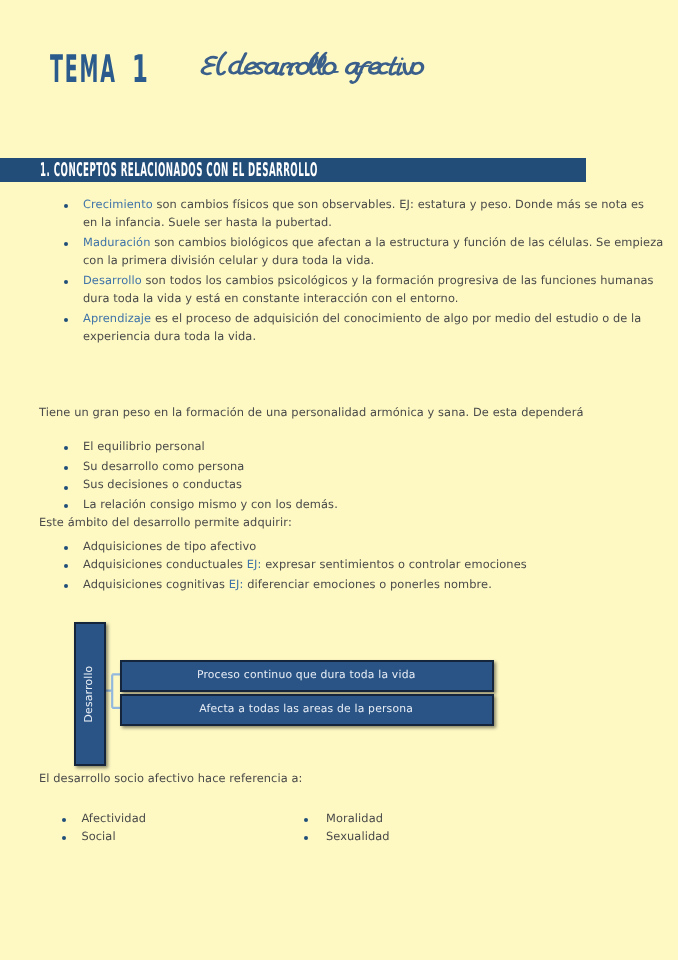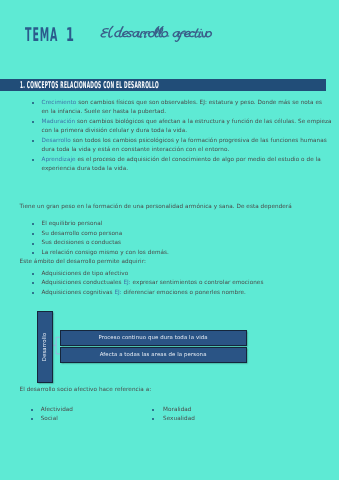--- a/index.html
+++ b/index.html
@@ -1,30 +1,30 @@
 <!DOCTYPE html>
 <html><head>
 <meta charset="utf-8">
 <style>
   html,body{margin:0;padding:0;}
   body{width:339px;height:480px;background:#ffffff;font-family:"Liberation Sans",sans-serif;overflow:hidden;-webkit-font-smoothing:antialiased;text-rendering:geometricPrecision;}
-  .page{position:relative;width:339px;height:480px;background:#5eead4;}
+  .page{position:relative;width:339px;height:480px;background:#fef9c3;}
 
   
   .hdr{position:absolute;left:0;top:0;width:339px;height:76px;}
   .tema{position:absolute;left:24.5px;top:28px;font-family:"DejaVu Sans",sans-serif;
         font-weight:700;font-size:19px;color:#2b5b8c;line-height:15px;
         transform:scaleX(0.50);transform-origin:left top;letter-spacing:1.8px;}
   .tema-num{position:absolute;left:65.5px;top:28px;font-family:"DejaVu Sans",sans-serif;
         font-weight:700;font-size:19px;color:#2b5b8c;line-height:15px;
         transform:scaleX(0.60);transform-origin:left top;}
   .script{position:absolute;left:96.5px;top:24.2px;}
 
   
-  .bar{position:absolute;left:0;width:326px;background:#214d78;color:#ffffff;}
+  .bar{position:absolute;left:0;width:293px;background:#214d78;color:#ffffff;}
   .bar .bt{position:absolute;font-family:"DejaVu Sans",sans-serif;font-weight:700;
         font-size:9.4px;line-height:9.4px;letter-spacing:0.5px;white-space:nowrap;
         transform:scaleX(0.463);transform-origin:left top;}
 
   
   .t{position:absolute;font-family:"DejaVu Sans",sans-serif;font-size:5.7px;color:#4a4a4a;
      white-space:nowrap;letter-spacing:0.05px;}
   .kw{color:#3f73a8;}
   .ej{color:#3f73a8;}
   .bul{position:absolute;width:2px;height:2px;border-radius:50%;background:#1f4e79;}

